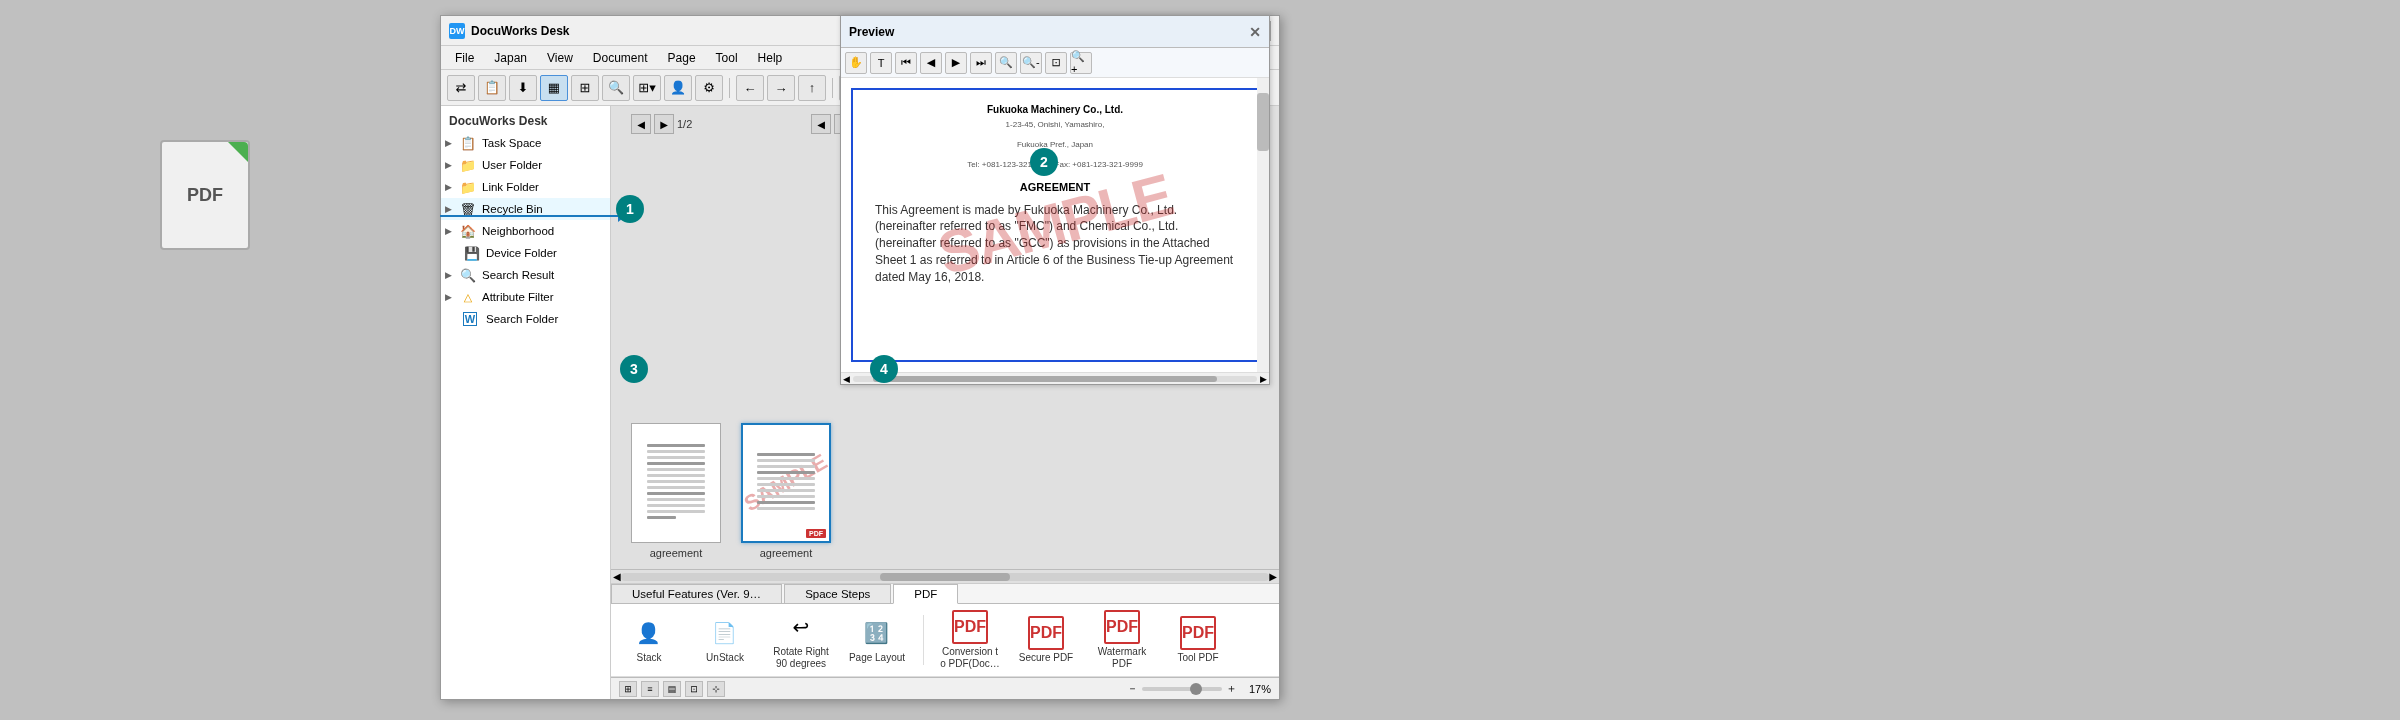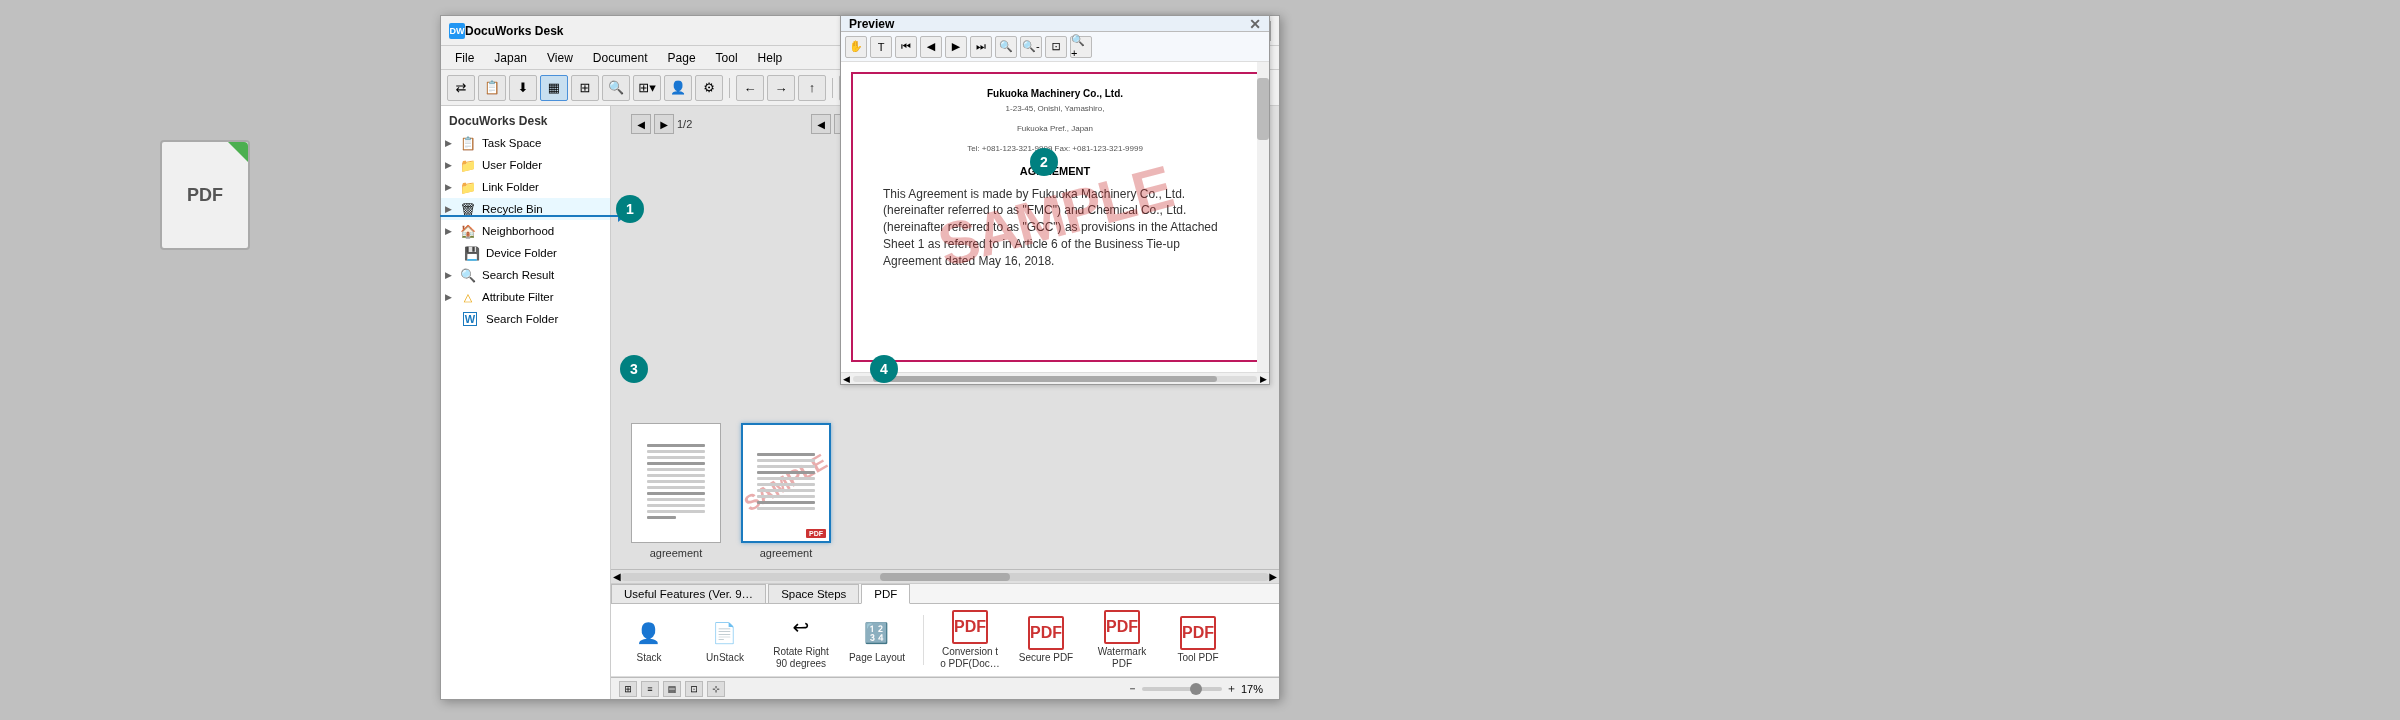--- a/index.html
+++ b/index.html
@@ -71,20 +71,21 @@
       display: flex;
       align-items: center;
       padding: 0 8px;
       border-bottom: 1px solid #ccc;
       flex-shrink: 0;
     }
     .title-bar-icon {
       width: 16px;
       height: 16px;
       background: #2196F3;
+      margin-right: 6px;
       border-radius: 2px;
       display: flex;
       align-items: center;
       justify-content: center;
       color: white;
       font-size: 9px;
       font-weight: bold;
     }
     .title-bar-title {
       flex: 1;
@@ -360,21 +361,21 @@
     .bottom-area {
       background: #f5f5f5;
       border-top: 1px solid #ccc;
       flex-shrink: 0;
     }
     .tabs-row {
       display: flex;
       border-bottom: 1px solid #bbb;
     }
     .tab-btn {
-      padding: 3px 12px;
+      padding: 3px 20px;
       border: 1px solid #bbb;
       border-bottom: none;
       background: #e8e8e8;
       cursor: pointer;
       font-size: 11.5px;
       margin-right: 2px;
     }
     .tab-btn.active {
       background: white;
       border-bottom: 1px solid white;
@@ -432,21 +433,21 @@
       width: 430px;
       height: 370px;
       background: white;
       border: 1px solid #999;
       box-shadow: 1px 1px 5px rgba(0,0,0,0.2);
       display: flex;
       flex-direction: column;
     }
     .preview-title-bar {
       background: #e8f0f8;
-      height: 16px;
+      height: 32px;
       display: flex;
       align-items: center;
       padding: 0 8px;
       border-bottom: 1px solid #bbb;
       font-size: 12px;
       font-weight: 600;
     }
     .preview-title-close {
       margin-left: auto;
       cursor: pointer;
@@ -477,23 +478,23 @@
     .preview-content {
       flex: 1;
       padding: 10px;
       display: flex;
       flex-direction: column;
       overflow: hidden;
       position: relative;
     }
     .preview-doc {
       flex: 1;
-      border: 2px solid #be185d;
+      border: 2px solid #1d4ed8;
       background: white;
-      padding: 12px 30px;
+      padding: 12px 22px;
       font-size: 9px;
       line-height: 1.5;
       position: relative;
       overflow: hidden;
     }
     .preview-company-name {
       text-align: center;
       font-weight: bold;
       font-size: 10px;
       margin-bottom: 2px;
@@ -863,21 +864,21 @@
           <div class="status-icon">▤</div>
           <div class="status-icon">⊡</div>
           <div class="status-icon">⊹</div>
         </div>
         <div class="zoom-bar">
           <span style="cursor:pointer;">－</span>
           <div class="zoom-track">
             <div class="zoom-thumb"></div>
           </div>
           <span style="cursor:pointer;">＋</span>
-          <span style="font-size:11px;min-width:30px;">17%</span>
+          <span style="font-size:11px;min-width:30px;text-align:right;">17%</span>
         </div>
       </div>
 
     </div>
   </div>
 </div>
 
 <div class="preview-panel">
   <div class="preview-title-bar">
     <span>Preview</span>

